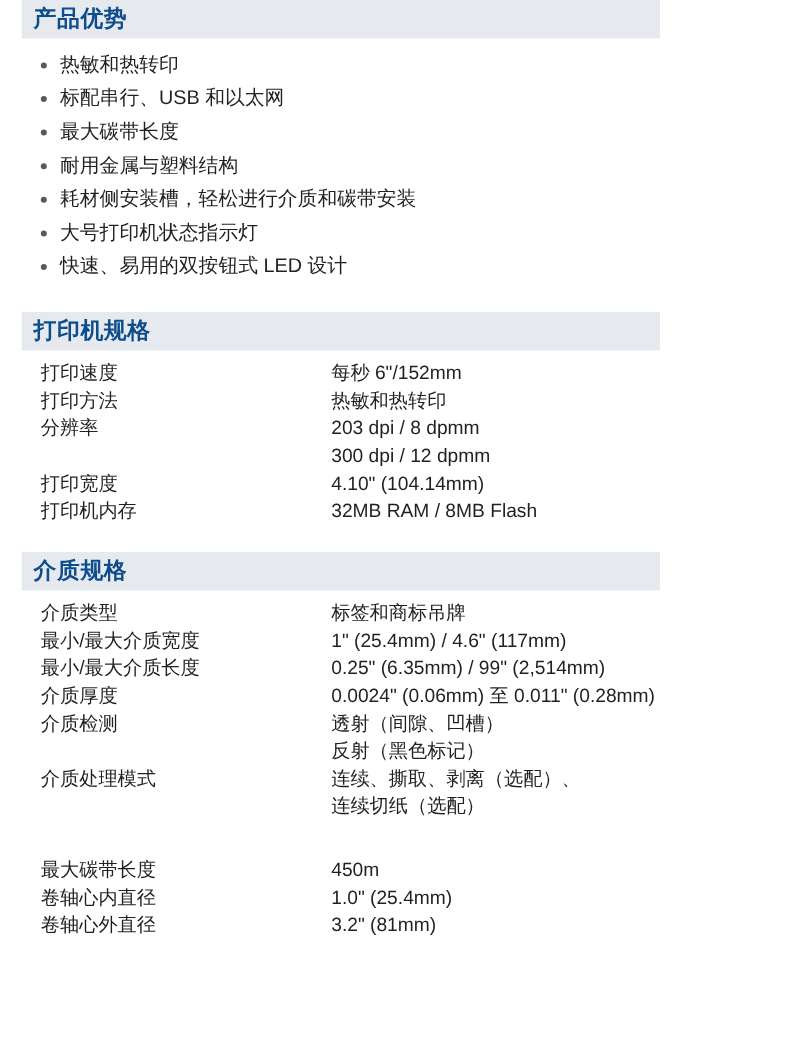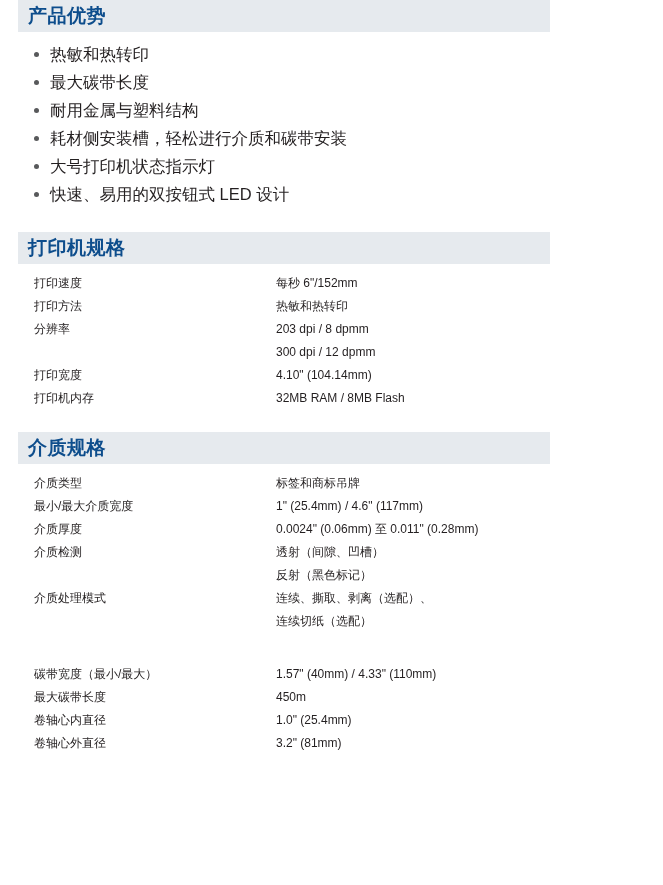--- a/index.html
+++ b/index.html
@@ -63,21 +63,21 @@
     background: #58595b;
     border-radius: 50%;
   }
   
   table.spec {
     border-collapse: collapse;
     margin: 8px 0 0 0;
     width: 100%;
   }
   table.spec td {
-    font-size: 12px;
+    font-size: 16px;
     line-height: 23px;
     vertical-align: top;
     padding: 0;
     color: #231f20;
   }
   table.spec td.label {
     width: 258px;
     padding-left: 16px;
     box-sizing: border-box;
   }
@@ -92,20 +92,21 @@
 </head>
 <body>
 
 <div class="page">
 
   <div class="section-header first">
     <span class="title">产品优势</span>
   </div>
   <ul class="features">
     <li>热敏和热转印</li>
+    <li>标配串行、USB 和以太网</li>
     <li>最大碳带长度</li>
     <li>耐用金属与塑料结构</li>
     <li>耗材侧安装槽，轻松进行介质和碳带安装</li>
     <li>大号打印机状态指示灯</li>
     <li>快速、易用的双按钮式 LED 设计</li>
   </ul>
 
   <div class="gap-lg"></div>
 
   <div class="section-header">
@@ -160,20 +161,26 @@
         <span class="subline">标签和商标吊牌</span>
       </td>
     </tr>
     <tr>
       <td class="label">最小/最大介质宽度</td>
       <td class="value">
         <span class="subline">1" (25.4mm) / 4.6" (117mm)</span>
       </td>
     </tr>
     <tr>
+      <td class="label">最小/最大介质长度</td>
+      <td class="value">
+        <span class="subline">0.25" (6.35mm) / 99" (2,514mm)</span>
+      </td>
+    </tr>
+    <tr>
       <td class="label">介质厚度</td>
       <td class="value">
         <span class="subline">0.0024" (0.06mm) 至 0.011" (0.28mm)</span>
       </td>
     </tr>
     <tr>
       <td class="label">介质检测</td>
       <td class="value">
         <span class="subline">透射（间隙、凹槽）</span>
         <span class="subline">反射（黑色标记）</span>
@@ -187,26 +194,20 @@
       </td>
     </tr>
   </tbody>
     </table>
 
   <div class="gap-lg"></div>
 
   <table class="spec">
     <tbody>
     <tr>
-      <td class="label">碳带宽度（最小/最大）</td>
-      <td class="value">
-        <span class="subline">1.57" (40mm) / 4.33" (110mm)</span>
-      </td>
-    </tr>
-    <tr>
       <td class="label">最大碳带长度</td>
       <td class="value">
         <span class="subline">450m</span>
       </td>
     </tr>
     <tr>
       <td class="label">卷轴心内直径</td>
       <td class="value">
         <span class="subline">1.0" (25.4mm)</span>
       </td>

